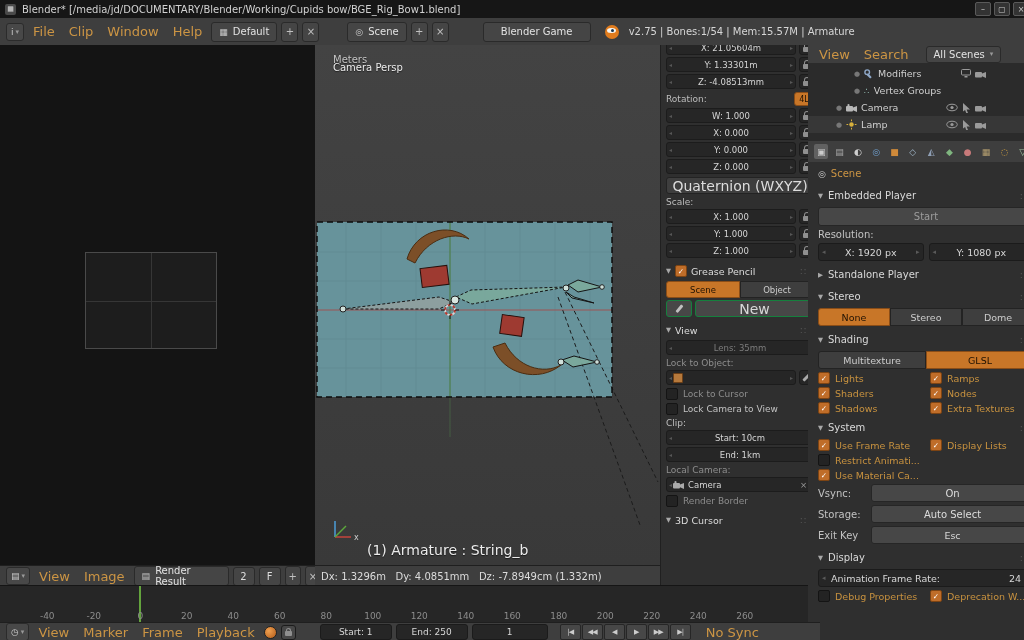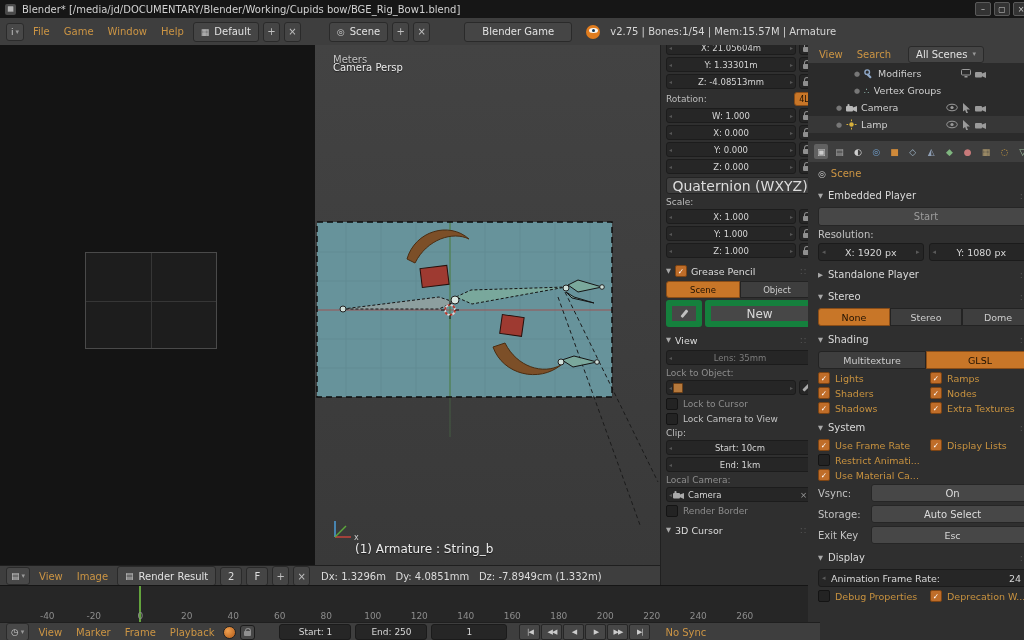--- a/index.html
+++ b/index.html
@@ -10,21 +10,21 @@
 .titlebar{left:0;top:0;width:1024px;height:18px;background:#161616;border-bottom:1px solid #000;
   display:flex;align-items:center;gap:6px;padding:0 5px}
 .appicon{width:11px;height:11px;background:#4a4a4a;border-radius:2px;color:#ddd;font-size:7px;
   display:flex;align-items:center;justify-content:center}
 .title{color:#d2d2d2;white-space:nowrap}
 .winbtns{margin-left:auto;display:flex;gap:3px}
 .winbtn{width:14px;height:12px;background:#333;border:1px solid #5a5a5a;border-radius:2px;color:#c8c8c8;
   font-size:8px;display:flex;align-items:center;justify-content:center}
 
 .hdrbar{background:#3e3e3e;display:flex;align-items:center;gap:4px;padding:0 6px}
-.menu{color:#cc9544;padding:0 5px;font-size:10px}
+.menu{color:#cc9544;padding:0 5px;font-size:13px}
 .ebtn{height:16px;background:#484848;border:1px solid #2b2b2b;border-radius:3px;color:#ddd;
   display:flex;align-items:center;gap:2px;padding:0 4px;font-size:9px}
 .ebtn .dd{color:#999;font-size:7px}
 .sel{height:18px;background:#454545;border:1px solid #2a2a2a;border-radius:3px;display:flex;
   align-items:center;gap:5px;padding:0 7px;color:#e2e2e2}
 .tbtn{width:15px;height:18px;background:#454545;border:1px solid #2a2a2a;border-radius:3px;color:#c0c0c0;
   display:flex;align-items:center;justify-content:center}
 .drop{height:18px;background:#454545;border:1px solid #2a2a2a;border-radius:3px;display:flex;
   align-items:center;padding:0 10px;color:#e2e2e2}
 .topbar{left:0;top:18px;width:1024px;height:27px;border-bottom:1px solid #1f1f1f}
@@ -66,22 +66,22 @@
   justify-content:center;color:#ddd;font-size:14px;margin:3px 0}
 .ph{display:flex;align-items:center;gap:4px;height:16px;color:#dcdcdc;font-size:9.5px;margin-top:5px}
 .tri{color:#a8a8a8;font-size:6.5px}
 .dots{margin-left:auto;color:#585858;font-size:9px;letter-spacing:.5px}
 .seg{display:flex;margin:2px 0}
 .sbtn{flex:1;height:15px;background:#3e3e3e;border:1px solid #232323;display:flex;align-items:center;
   justify-content:center;color:#ccc;font-size:8.5px}
 .seg .sbtn:first-child{border-radius:3px 0 0 3px}
 .seg .sbtn:last-child{border-radius:0 3px 3px 0}
 .sbtn.on{background:#c87628;border-color:#8a4d17;color:#201203}
-.btn{height:15px;background:#474747;border:6px solid #15803d;border-radius:3px;display:flex;align-items:center;
-  justify-content:center;color:#d8d8d8;font-size:12px}
+.btn{height:15px;background:#474747;border:1px solid #15803d;border-radius:3px;display:flex;align-items:center;
+  justify-content:center;color:#d8d8d8;font-size:14px}
 .cbrow{display:flex;align-items:center;gap:5px;margin:3px 0;font-size:9px}
 .cb{width:10px;height:10px;background:#232323;border:1px solid #141414;border-radius:2px;color:#fff;font-size:7.5px;
   display:flex;align-items:center;justify-content:center;flex:0 0 auto}
 .cb.on{background:#bf6d29;border-color:#7d4413}
 .dim{color:#8d8d8d}
 .lbl{color:#c2c2c2}
 .cbl{color:#c8923f}
 .pencil{width:2.5px;height:9px;background:#c0c0c0;border-radius:1px;transform:rotate(40deg)}
 .dropper{width:3px;height:9px;background:#aaa;border-radius:1px;transform:rotate(45deg)}
 .cubeic{width:8px;height:8px;background:#b5793c;border:1px solid #6e4017;border-radius:1px}
@@ -141,21 +141,21 @@
     <span class="winbtn">×</span>
   </div>
 </div>
 
 <div class="abs hdrbar topbar">
   <span class="ebtn">
     <span class="icoglyph">i</span>
     <span class="dd">▾</span>
   </span>
   <span class="menu">File</span>
-  <span class="menu">Game</span>
+  <span class="menu">Clip</span>
   <span class="menu">Window</span>
   <span class="menu">Help</span>
   <span class="sel">
     <span class="icoglyph">▦</span>
     <span>Default</span>
   </span>
   <span class="tbtn">+</span>
   <span class="tbtn">×</span>
   <span class="sel" style="margin-left:24px">
     <span class="icoglyph">◎</span>
@@ -240,21 +240,21 @@
     <rect x="2" y="177" width="295" height="175" fill="none" stroke="#0d0d0d" stroke-dasharray="6 4" stroke-width="1.5"></rect>
     <g>
       <line x1="20" y1="492" x2="36" y2="492" stroke="#c4453c" stroke-width="1.5"></line>
       <line x1="20" y1="492" x2="20" y2="476" stroke="#4c9ed8" stroke-width="1.5"></line>
       <line x1="20" y1="492" x2="31" y2="481" stroke="#5ca83c" stroke-width="1.5"></line>
       <text x="39" y="495" fill="#cfcfcf" font-size="8">x</text>
     </g>
   </svg>
   <div class="ovl" style="left:18px;top:17px">Camera Persp</div>
   <div class="ovl" style="left:18px;top:9px;color:#c4c4c4">Meters</div>
-  <div class="ovl" style="left:40px;top:497px;font-size:12px">(1) Armature : String_b</div>
+  <div class="ovl" style="left:52px;top:497px;font-size:14px">(1) Armature : String_b</div>
 </div>
 <div class="abs hdrbar v3dhdr">
   <span class="st">Dx: 1.3296m   Dy: 4.0851mm   Dz: -7.8949cm (1.332m)</span>
 </div>
 
 <div class="abs np">
   <div class="nrow" style="margin-top:-5px">
     <span class="nf">X: 21.05604m</span>
     <span class="nlk">
         <span class="lck"></span>

